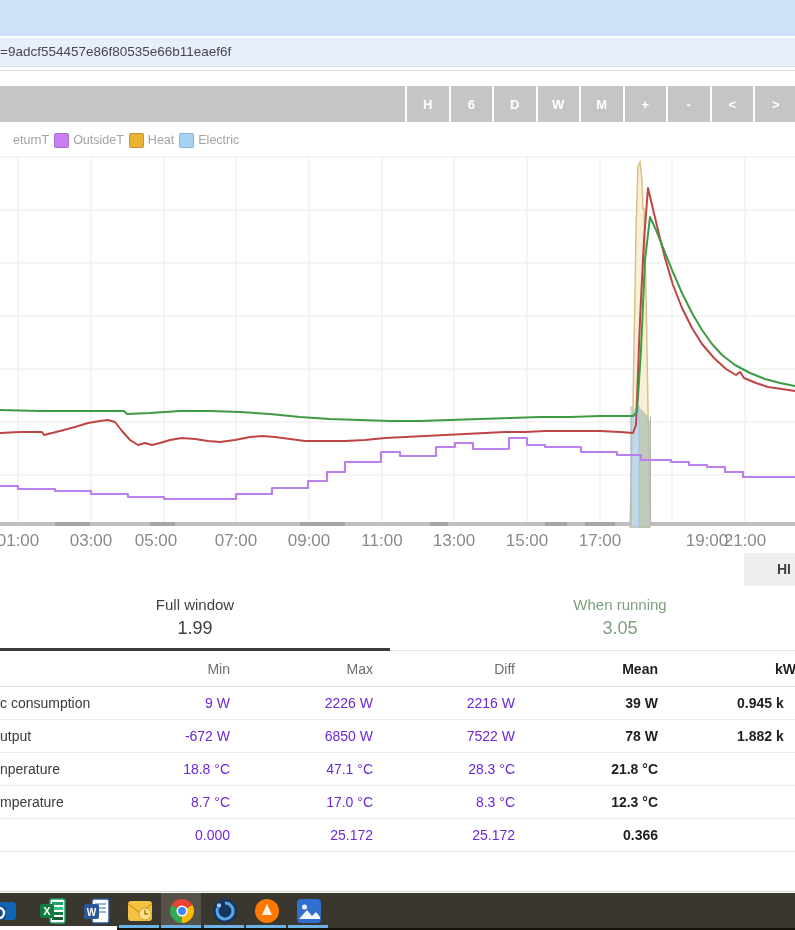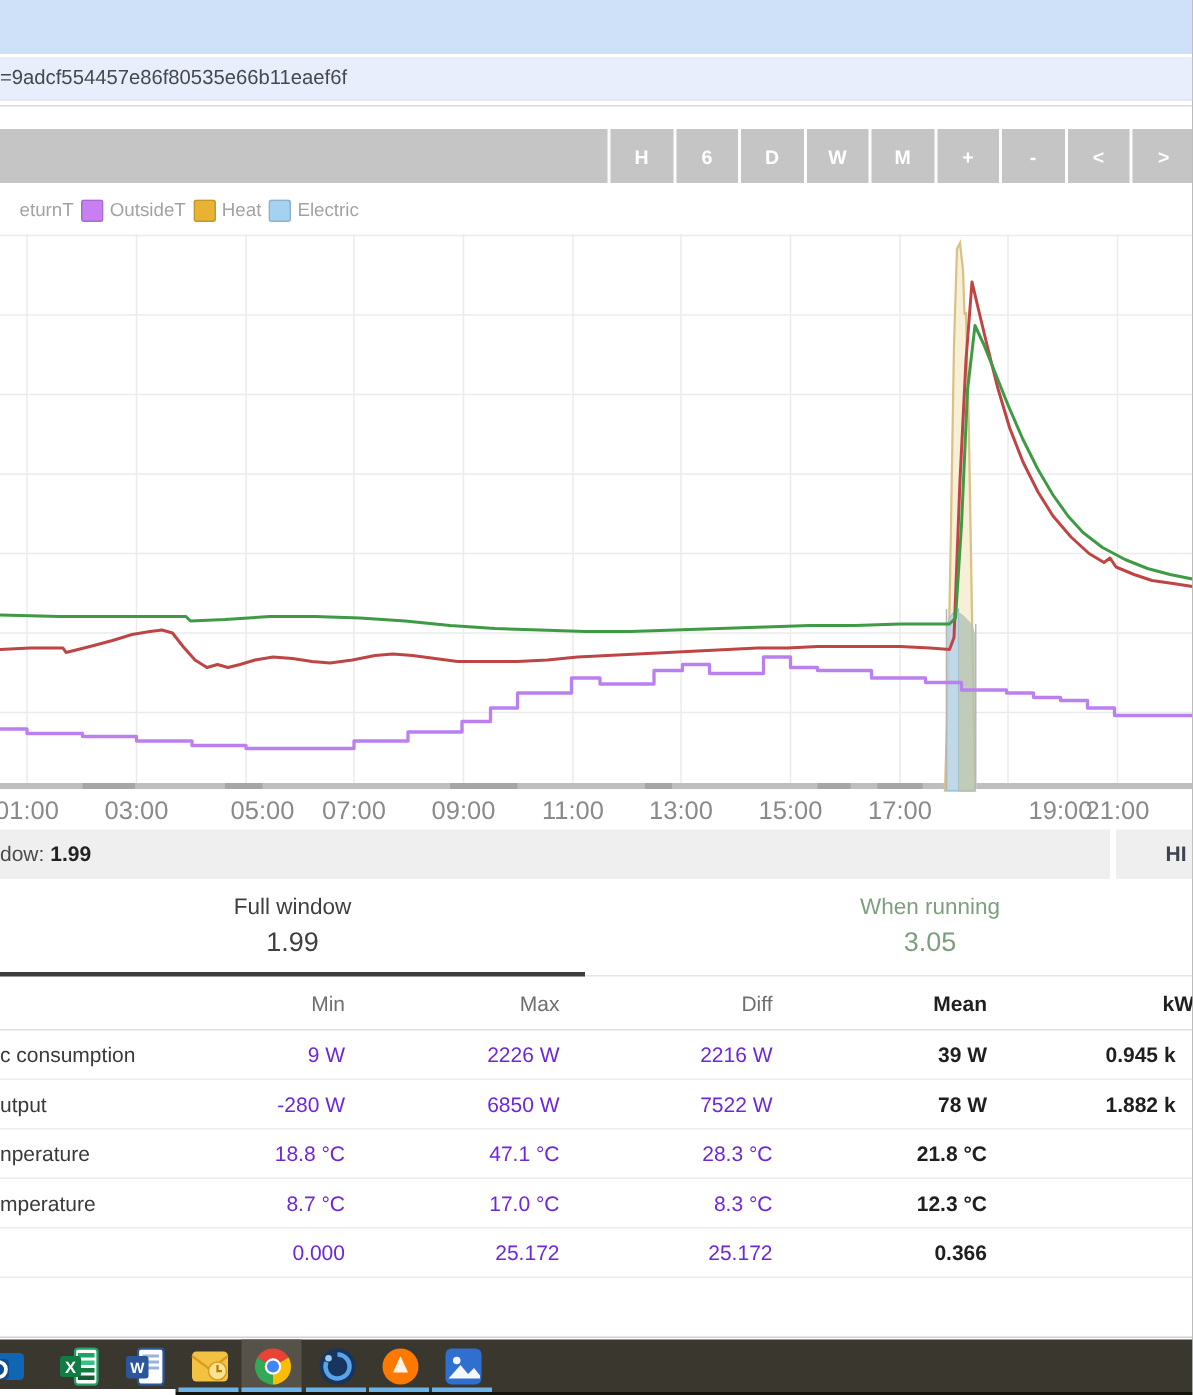--- a/index.html
+++ b/index.html
@@ -145,37 +145,31 @@
         <line x1="631" y1="256" x2="631" y2="376" stroke="#b5b5b5" stroke-width="1"></line>
         <line x1="650.5" y1="266" x2="650.5" y2="376" stroke="#b5b5b5" stroke-width="1"></line>
         <polyline points="0,336 18,336 18,339 55,339 55,341 91,341 91,344 128,344 128,347 164,347 164,349 236,349 236,344 272,344 272,338 308,338 308,331 327,331 327,322 345,322 345,312 381,312 381,302 400,302 400,306 436,306 436,297 455,297 455,293 473,293 473,299 509,299 509,288 527,288 527,295 545,295 545,297 581,297 581,302 617,302 617,305 641,305 641,310 671,310 671,312 689,312 689,315 707,315 707,317 725,317 725,322 743,322 743,327 795,327" fill="none" stroke="#bb80f0" stroke-width="2.2" stroke-linejoin="round" stroke-linecap="round"></polyline>
         <polyline points="0,283 20,282 42,282 44,285 60,281 75,277 88,273 100,271 108,270 115,272 122,281 130,290 138,295 145,293 152,295 160,293 170,290 182,288 195,289 208,291 220,292 235,290 250,287 262,286 275,287 290,289 305,291 325,291 345,291 365,290 385,288 405,287 425,286 445,285 465,284 485,283 505,282 525,282 545,281 570,281 600,281 620,282 633,283 636,275 640,170 644,90 648,38 652,55 658,80 665,108 673,135 682,158 692,178 702,194 714,208 726,219 736,225 740,222 744,228 756,233 768,237 782,239 795,241" fill="none" stroke="#bf4545" stroke-width="2" stroke-linejoin="round" stroke-linecap="round"></polyline>
         <polyline points="0,260 40,261 85,261 124,261 127,264 150,263 180,261 210,261 240,262 270,264 300,267 330,269 360,270 390,271 420,271 450,270 480,269 510,268 540,267 570,267 600,266 633,266 637,262 641,200 645,110 650,67 656,80 664,100 672,120 682,143 692,163 702,180 712,194 722,205 735,215 750,223 765,229 780,233 795,236" fill="none" stroke="#3f9a44" stroke-width="2" stroke-linejoin="round" stroke-linecap="round"></polyline>
       </svg>
   </div>
   <div class="abs xticks" id="xticks">
       <div class="xtick" style="left: 18px;">01:00</div>
       <div class="xtick" style="left: 91px;">03:00</div>
-      <div class="xtick" style="left: 175px;">05:00</div>
+      <div class="xtick" style="left: 156px;">05:00</div>
       <div class="xtick" style="left: 236px; text-align: right;">07:00</div>
       <div class="xtick" style="left: 309px;">09:00</div>
       <div class="xtick" style="left: 382px;">11:00</div>
       <div class="xtick" style="left: 454px;">13:00</div>
       <div class="xtick" style="left: 527px;">15:00</div>
       <div class="xtick" style="left: 600px;">17:00</div>
       <div class="xtick" style="left: 707px;">19:00</div>
       <div class="xtick" style="left: 745px;">21:00</div>
     </div>
 
-  <div class="abs band-left">
-    <span class="band-text">
-      <span>dow:</span>
-      <b>1.99</b>
-    </span>
-  </div>
   <div class="abs band-right">
     <span class="band-hide">HI</span>
   </div>
 
   <div class="abs tab tab1">
     <div class="tab-label">Full window</div>
     <div class="tab-value">1.99</div>
   </div>
   <div class="abs tab tab2">
     <div class="tab-label">When running</div>
@@ -195,21 +189,21 @@
       <div class="trow">
         <span class="cell lbl">c consumption</span>
         <span class="cell col-min gray">9 W</span>
         <span class="cell col-max gray">2226 W</span>
         <span class="cell col-diff gray">2216 W</span>
         <span class="cell col-mean bold">39 W</span>
         <span class="cell col-kwh bold">0.945 k</span>
       </div>
       <div class="trow">
         <span class="cell lbl">utput</span>
-        <span class="cell col-min gray">-280 W</span>
+        <span class="cell col-min gray">-672 W</span>
         <span class="cell col-max gray">6850 W</span>
         <span class="cell col-diff gray">7522 W</span>
         <span class="cell col-mean bold">78 W</span>
         <span class="cell col-kwh bold">1.882 k</span>
       </div>
       <div class="trow">
         <span class="cell lbl">nperature</span>
         <span class="cell col-min gray">18.8 °C</span>
         <span class="cell col-max gray">47.1 °C</span>
         <span class="cell col-diff gray">28.3 °C</span>

